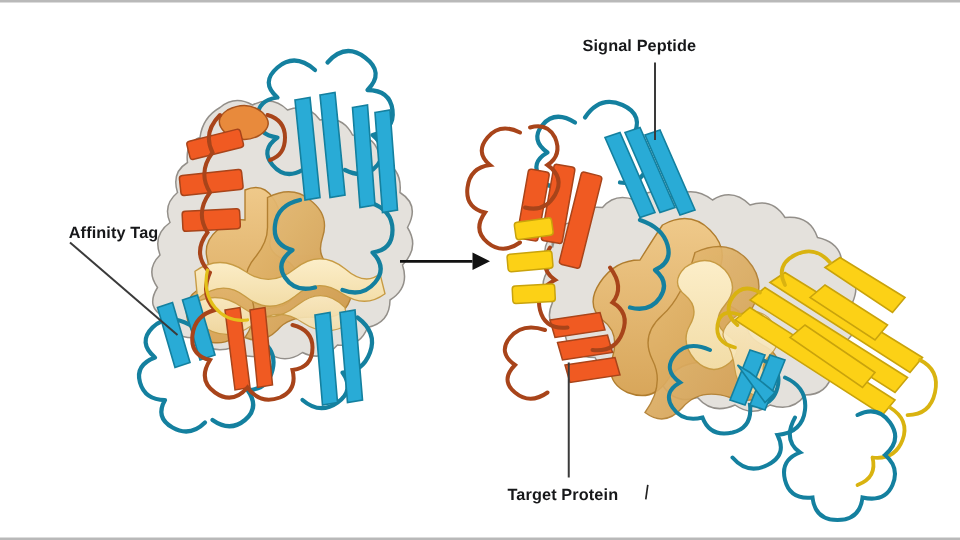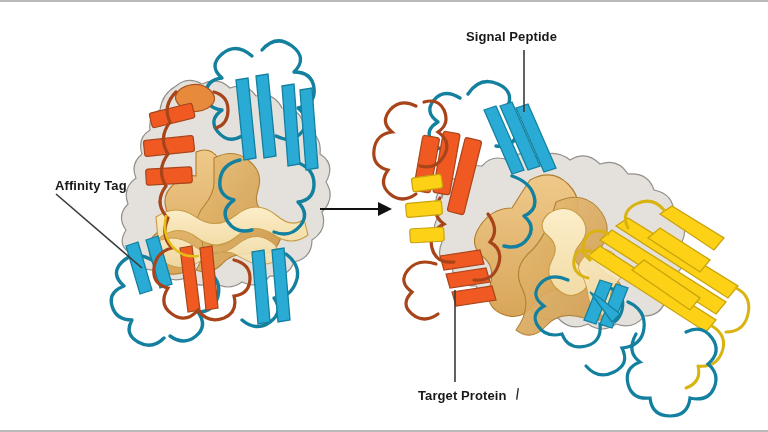--- a/index.html
+++ b/index.html
@@ -5,21 +5,21 @@
   html,body{margin:0;padding:0;background:#ffffff;}
   body{width:768px;height:432px;overflow:hidden;
        font-family:"Liberation Sans",sans-serif;}
   #stage{position:relative;width:768px;height:432px;background:#ffffff;
          box-sizing:border-box;border-top:2px solid #b9b9b9;border-bottom:2px solid #b9b9b9;}
   #art{position:absolute;left:0;top:0;width:768px;height:432px;}
   .lbl{position:absolute;font-weight:bold;font-size:13px;color:#17181a;
        letter-spacing:.1px;white-space:nowrap;}
   #lbl-affinity{left:31px;top:176px;margin-left:24px;}
   #lbl-signal{left:466px;top:27px;}
-  #lbl-target{left:406px;top:386px;margin-left:12px;}
+  #lbl-target{left:406px;top:386px;}
   #stray{position:absolute;left:516px;top:378px;font-size:15px;color:#222;
          font-family:"Liberation Serif",serif;transform:rotate(8deg);}
 </style>
 </head>
 <body>
 
 <div id="stage">
 
   <svg id="art" viewBox="0 0 768 432">
     <defs>

